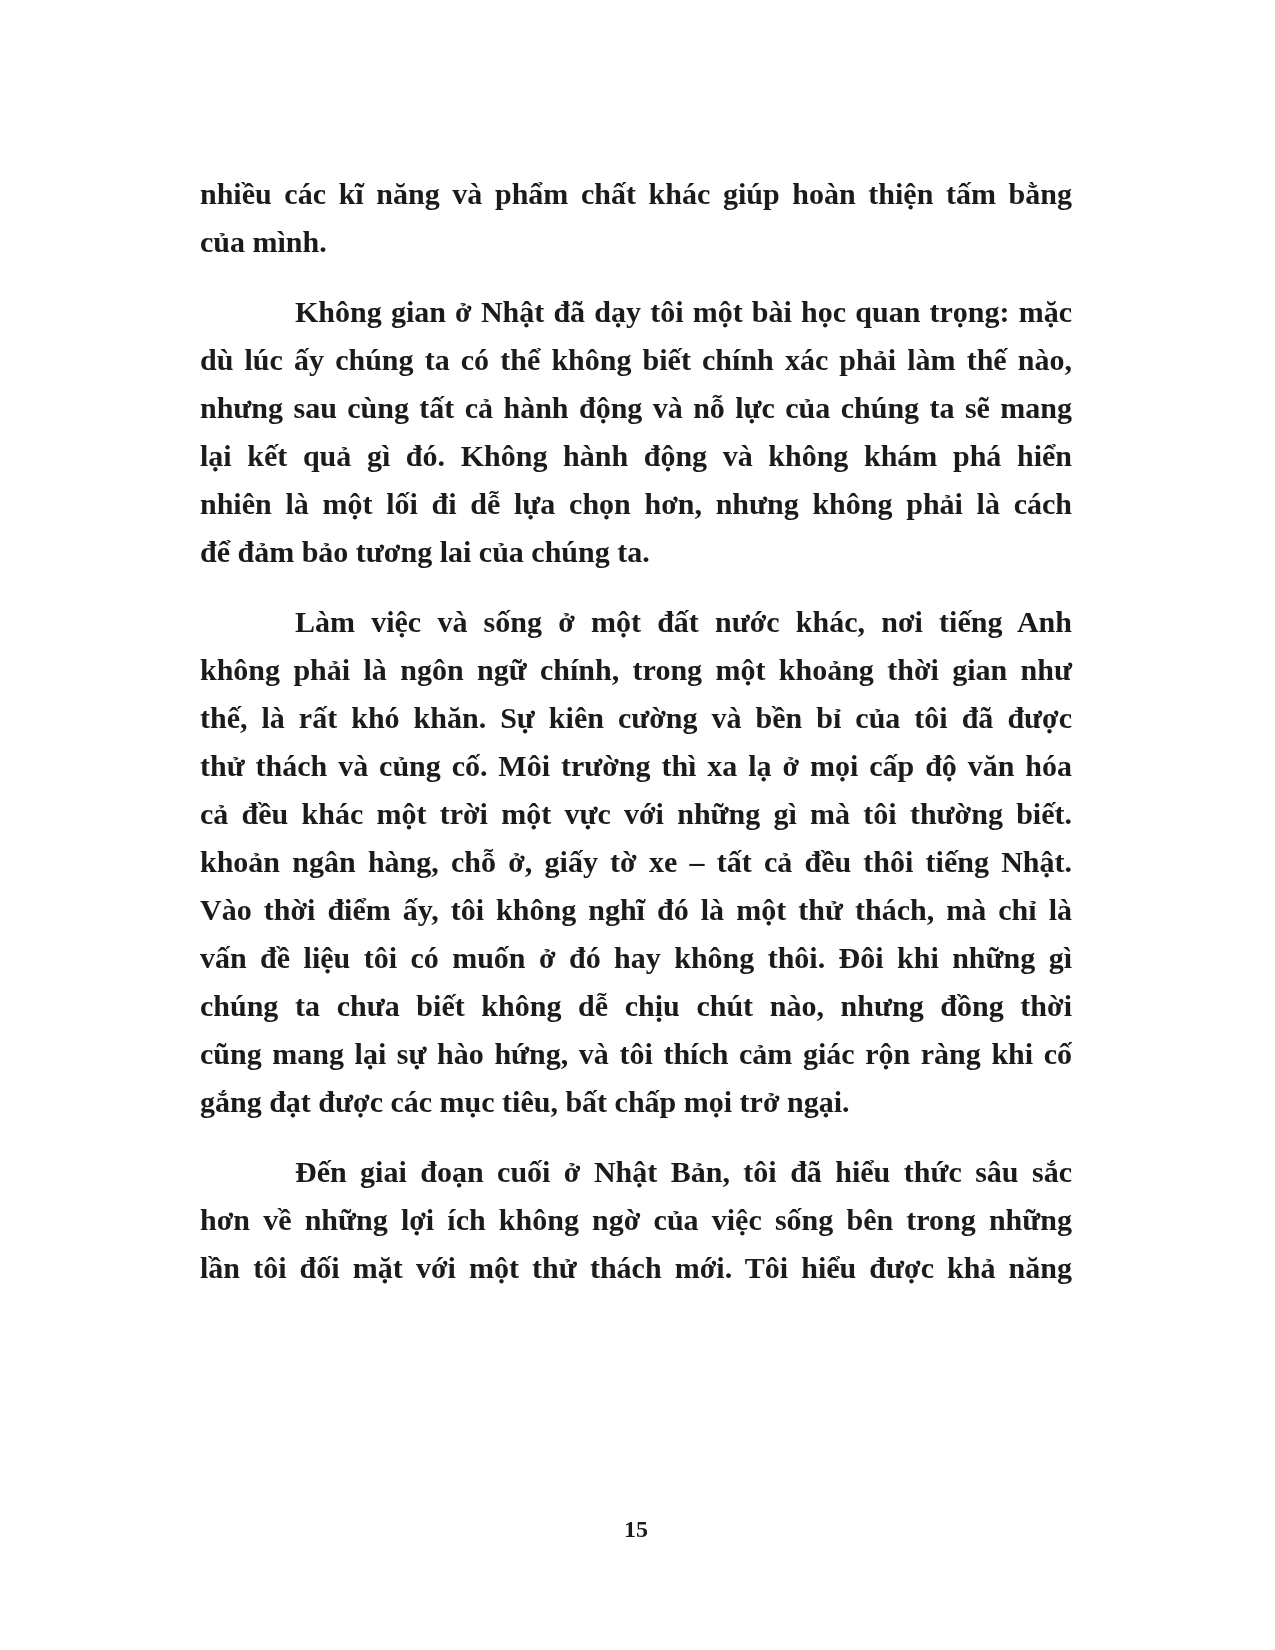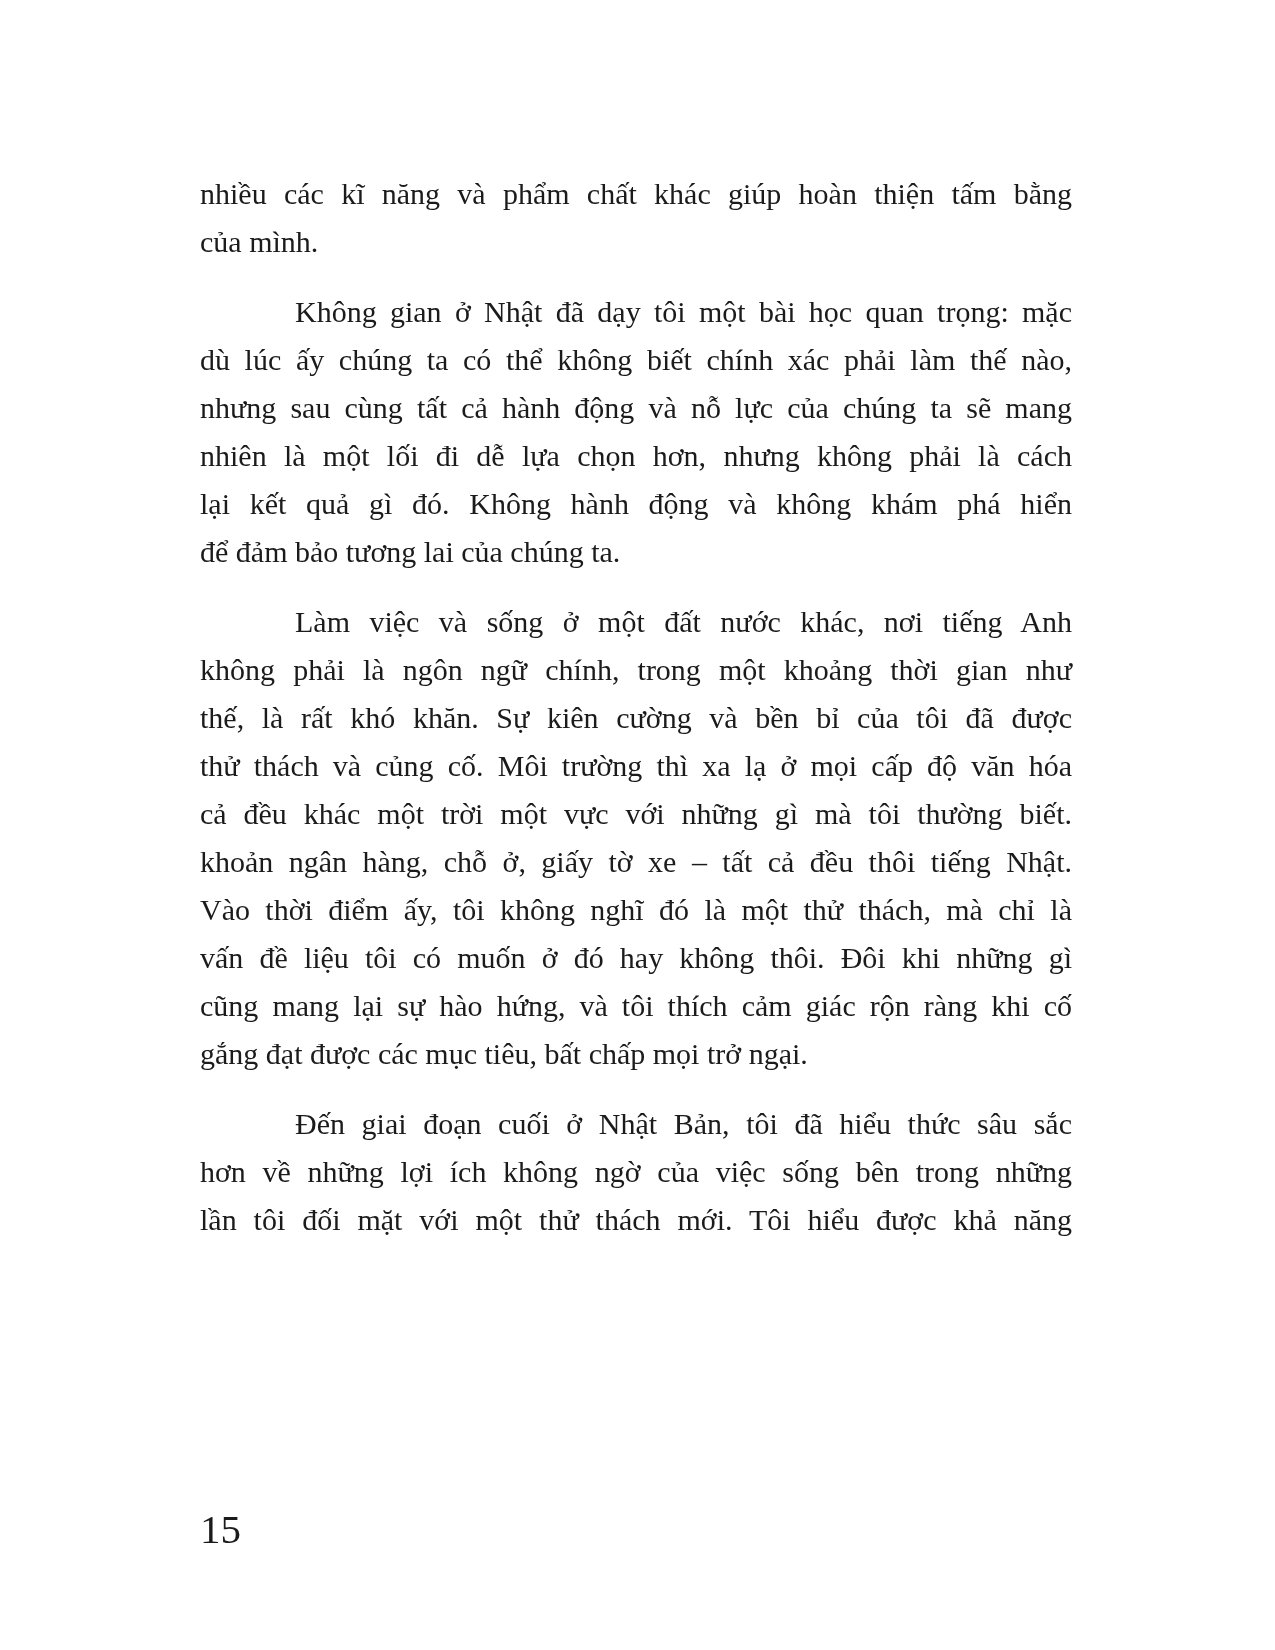--- a/index.html
+++ b/index.html
@@ -8,20 +8,21 @@
     background: #ffffff;
   }
   .page {
     position: relative;
     width: 1275px;
     height: 1650px;
     background: #ffffff;
     overflow: hidden;
     font-family: "Liberation Serif", "DejaVu Serif", serif;
     color: #1b1b1b;
+    font-weight: bold;
   }
   .text-block {
     position: absolute;
     left: 200px;
     top: 170px;
     width: 872px;
     font-size: 30px;
     line-height: 48px;
   }
   .para {
@@ -37,52 +38,53 @@
     text-align-last: left;
   }
   .para.indent .line:first-child {
     text-indent: 95px;
   }
   .folio {
     position: absolute;
     left: 200px;
     top: 1505px;
     width: 872px;
-    text-align: left;
-    font-size: 41px;
+    text-align: center;
+    font-size: 24px;
     line-height: 48px;
     color: #1b1b1b;
   }
 </style>
 </head>
 <body>
 
 <div class="page">
   <main class="text-block" id="text-block">
       <p class="para">
         <span class="line">nhiều các kĩ năng và phẩm chất khác giúp hoàn thiện tấm bằng</span>
         <span class="line last-left">của mình.</span>
       </p>
       <p class="para indent">
         <span class="line">Không gian ở Nhật đã dạy tôi một bài học quan trọng: mặc</span>
         <span class="line">dù lúc ấy chúng ta có thể không biết chính xác phải làm thế nào,</span>
         <span class="line">nhưng sau cùng tất cả hành động và nỗ lực của chúng ta sẽ mang</span>
+        <span class="line">lại kết quả gì đó. Không hành động và không khám phá hiển</span>
         <span class="line">nhiên là một lối đi dễ lựa chọn hơn, nhưng không phải là cách</span>
-        <span class="line">lại kết quả gì đó. Không hành động và không khám phá hiển</span>
         <span class="line last-left">để đảm bảo tương lai của chúng ta.</span>
       </p>
       <p class="para indent">
         <span class="line">Làm việc và sống ở một đất nước khác, nơi tiếng Anh</span>
         <span class="line">không phải là ngôn ngữ chính, trong một khoảng thời gian như</span>
         <span class="line">thế, là rất khó khăn. Sự kiên cường và bền bỉ của tôi đã được</span>
         <span class="line">thử thách và củng cố. Môi trường thì xa lạ ở mọi cấp độ văn hóa</span>
         <span class="line">cả đều khác một trời một vực với những gì mà tôi thường biết.</span>
         <span class="line">khoản ngân hàng, chỗ ở, giấy tờ xe – tất cả đều thôi tiếng Nhật.</span>
         <span class="line">Vào thời điểm ấy, tôi không nghĩ đó là một thử thách, mà chỉ là</span>
         <span class="line">vấn đề liệu tôi có muốn ở đó hay không thôi. Đôi khi những gì</span>
+        <span class="line">chúng ta chưa biết không dễ chịu chút nào, nhưng đồng thời</span>
         <span class="line">cũng mang lại sự hào hứng, và tôi thích cảm giác rộn ràng khi cố</span>
         <span class="line last-left">gắng đạt được các mục tiêu, bất chấp mọi trở ngại.</span>
       </p>
       <p class="para indent">
         <span class="line">Đến giai đoạn cuối ở Nhật Bản, tôi đã hiểu thức sâu sắc</span>
         <span class="line">hơn về những lợi ích không ngờ của việc sống bên trong những</span>
         <span class="line">lần tôi đối mặt với một thử thách mới. Tôi hiểu được khả năng</span>
       </p>
     </main>
   <footer class="folio">15</footer>

